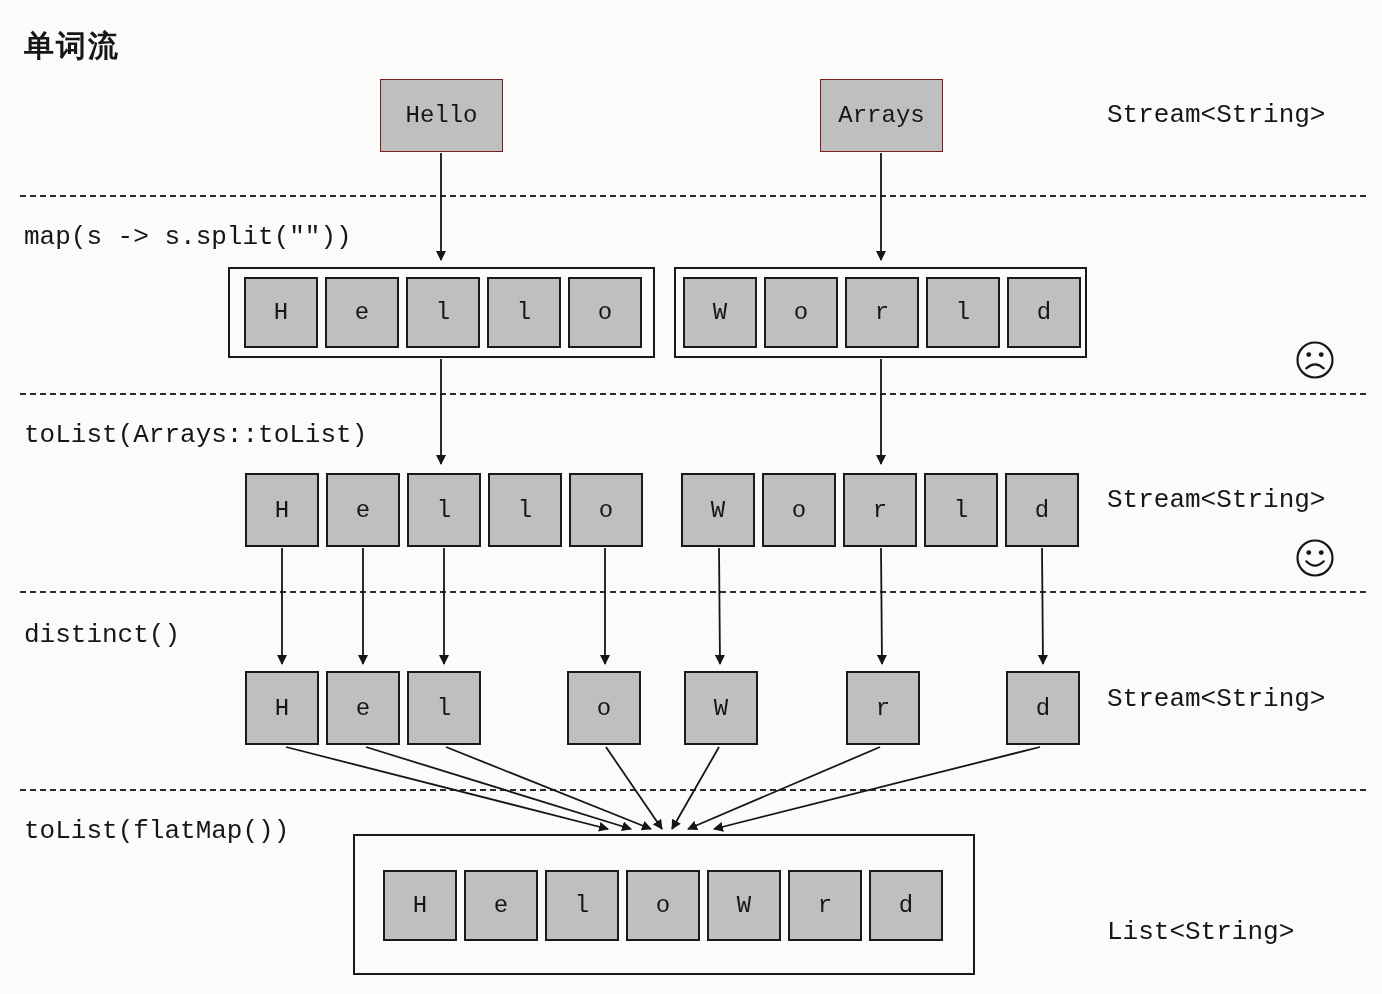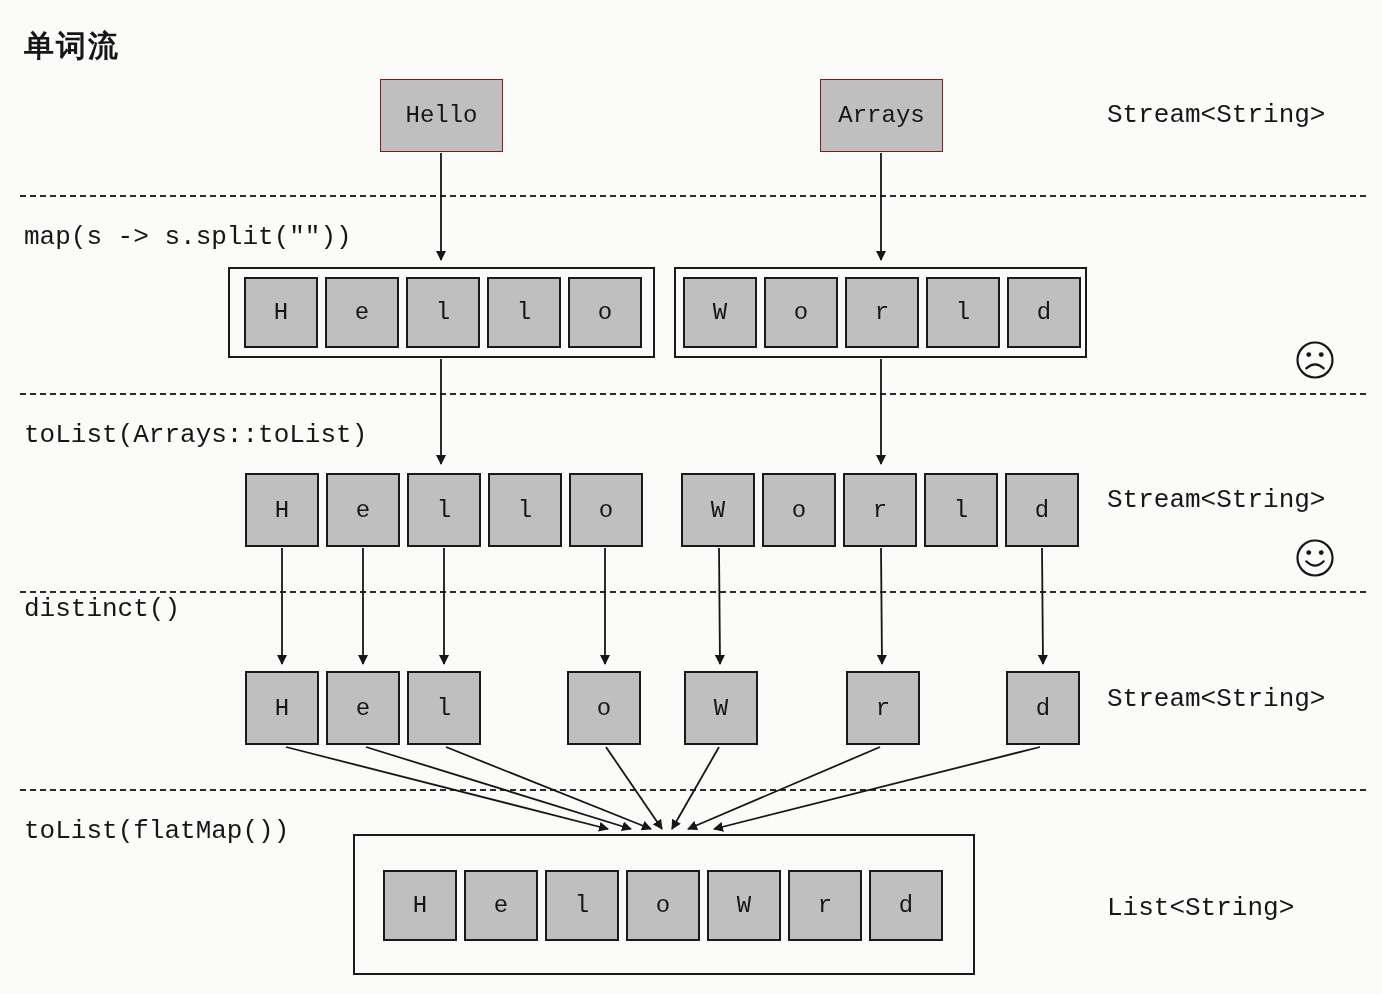--- a/index.html
+++ b/index.html
@@ -68,27 +68,27 @@
 
   <div class="title">单词流</div>
 
   <div class="dash" style="top:195px"></div>
   <div class="dash" style="top:393px"></div>
   <div class="dash" style="top:591px"></div>
   <div class="dash" style="top:789px"></div>
 
   <div class="oplabel" style="top:222px"><span class="opname">map</span><span>(s -&gt; s.split(""))</span></div>
   <div class="oplabel" style="top:420px"><span class="opname">toList</span><span>(Arrays::toList)</span></div>
-  <div class="oplabel" style="top:594px"><span class="opname">distinct</span><span>()</span></div>
+  <div class="oplabel" style="top:620px"><span class="opname">distinct</span><span>()</span></div>
   <div class="oplabel" style="top:816px"><span class="opname">toList</span><span>(flatMap())</span></div>
 
   <div class="typelabel" style="top:100px">Stream&lt;String&gt;</div>
   <div class="typelabel" style="top:485px">Stream&lt;String&gt;</div>
   <div class="typelabel" style="top:684px">Stream&lt;String&gt;</div>
-  <div class="typelabel" style="top:893px">List&lt;String&gt;</div>
+  <div class="typelabel" style="top:917px">List&lt;String&gt;</div>
 
   <svg class="faceicon" style="left:1295px;top:340px" viewBox="0 0 48 48">
     <circle cx="24" cy="24" r="21" fill="none" stroke="#161616" stroke-width="2.6"></circle>
     <circle cx="16.5" cy="17.5" r="2.9" fill="#161616"></circle>
     <circle cx="31.5" cy="17.5" r="2.9" fill="#161616"></circle>
     <path d="M13.5 34 Q24 24.5 34.5 34" fill="none" stroke="#161616" stroke-width="2.6" stroke-linecap="round"></path>
   </svg>
   <svg class="faceicon" style="left:1295px;top:538px" viewBox="0 0 48 48">
     <circle cx="24" cy="24" r="21" fill="none" stroke="#161616" stroke-width="2.6"></circle>
     <circle cx="16.5" cy="17.5" r="2.9" fill="#161616"></circle>

